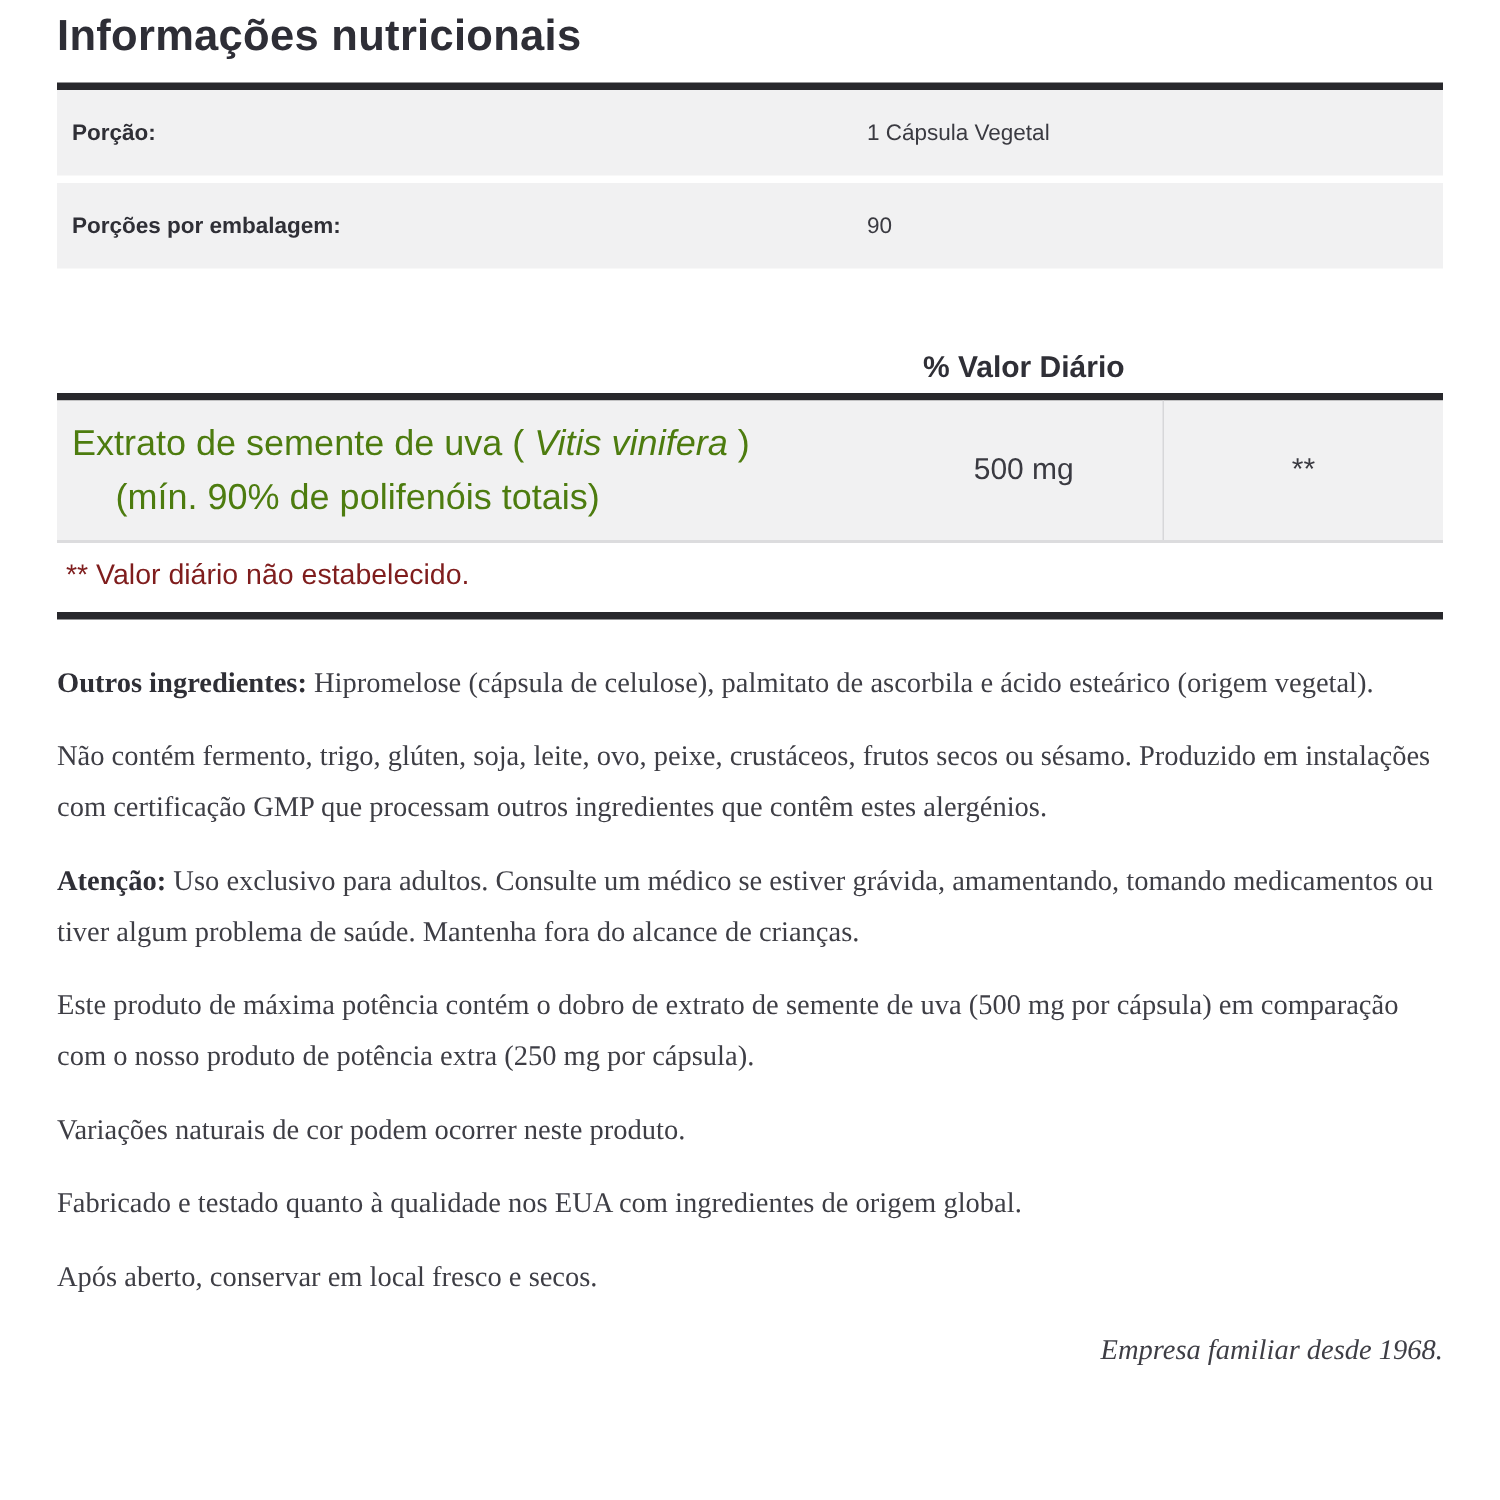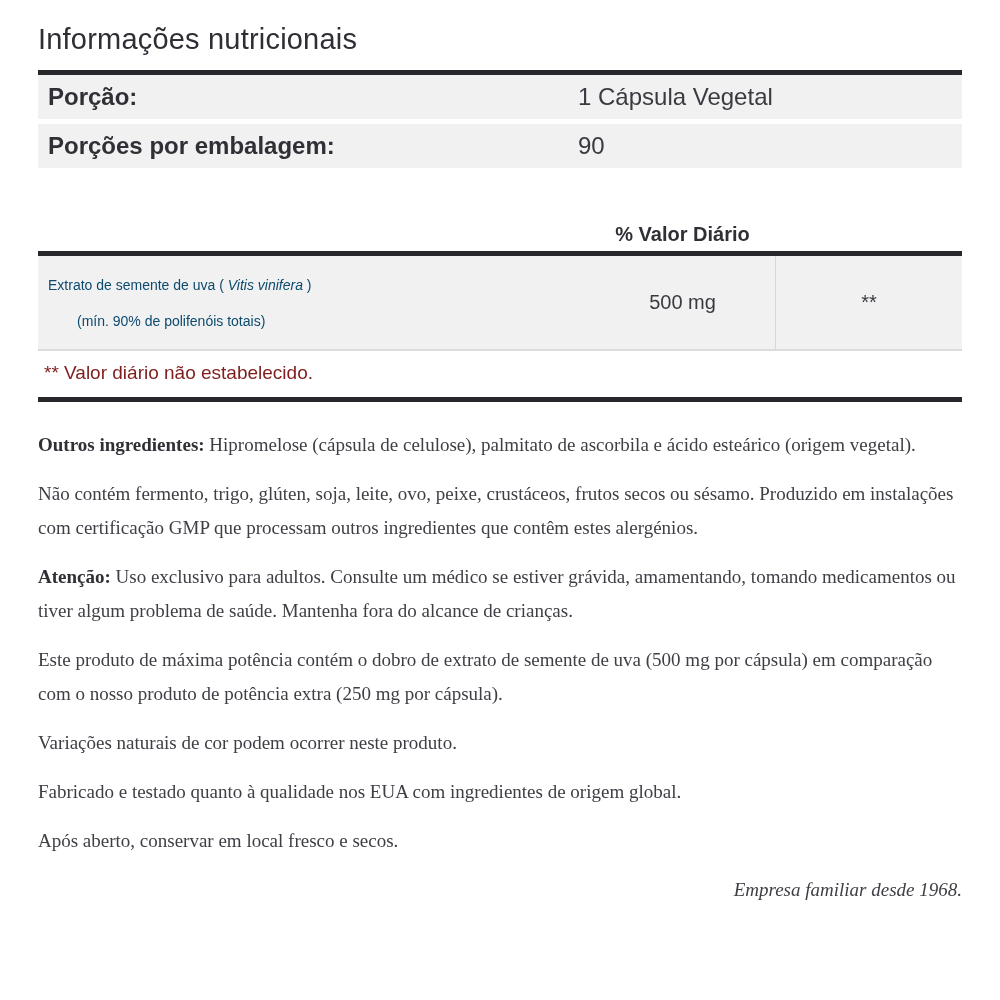--- a/index.html
+++ b/index.html
@@ -11,40 +11,40 @@
   .page {
     width: 1000px;
     height: 1000px;
     box-sizing: border-box;
     padding: 0 38px;
     background: #ffffff;
     overflow: hidden;
   }
   .page-title {
     margin: 0;
-    padding-top: 23px;
+    padding-top: 8px;
     font-size: 29px;
-    font-weight: 400;
+    font-weight: 700;
     color: #2e2e36;
     letter-spacing: 0.2px;
   }
   .rule {
     height: 5px;
     background: #28282c;
   }
   .rule-top { margin-top: 14px; }
 
   
   .serving-row {
     display: grid;
     grid-template-columns: 540px 1fr;
     align-items: center;
-    height: 44px;
+    height: 57px;
     background: #f1f1f2;
-    font-size: 24px;
+    font-size: 15px;
   }
   .serving-row + .serving-row { margin-top: 5px; }
   .serving-label {
     font-weight: 700;
     color: #2f2f36;
     padding-left: 10px;
   }
   .serving-value { color: #3a3a41; }
 
   
@@ -65,23 +65,23 @@
   
   .nutrient-row {
     display: grid;
     grid-template-columns: 552px 185px 1fr;
     align-items: center;
     background: #f1f1f2;
     min-height: 93px;
     border-bottom: 2px solid #dcdcde;
   }
   .nutrient-name {
-    font-size: 14px;
+    font-size: 24px;
     line-height: 36px;
-    color: #0c4a6e;
+    color: #4d7c0f;
     padding: 8px 0 8px 10px;
   }
   .nutrient-name .line2 { padding-left: 29px; }
   .nutrient-amount {
     font-size: 20px;
     color: #3a3a41;
     text-align: center;
   }
   .nutrient-dv {
     align-self: stretch;

